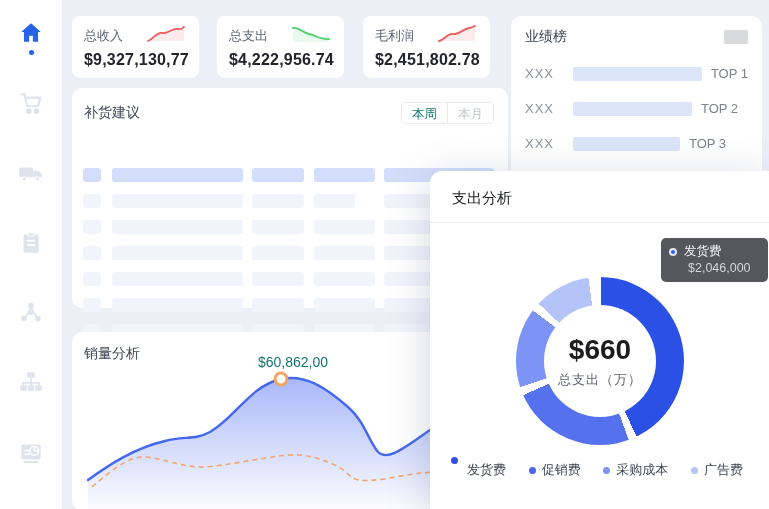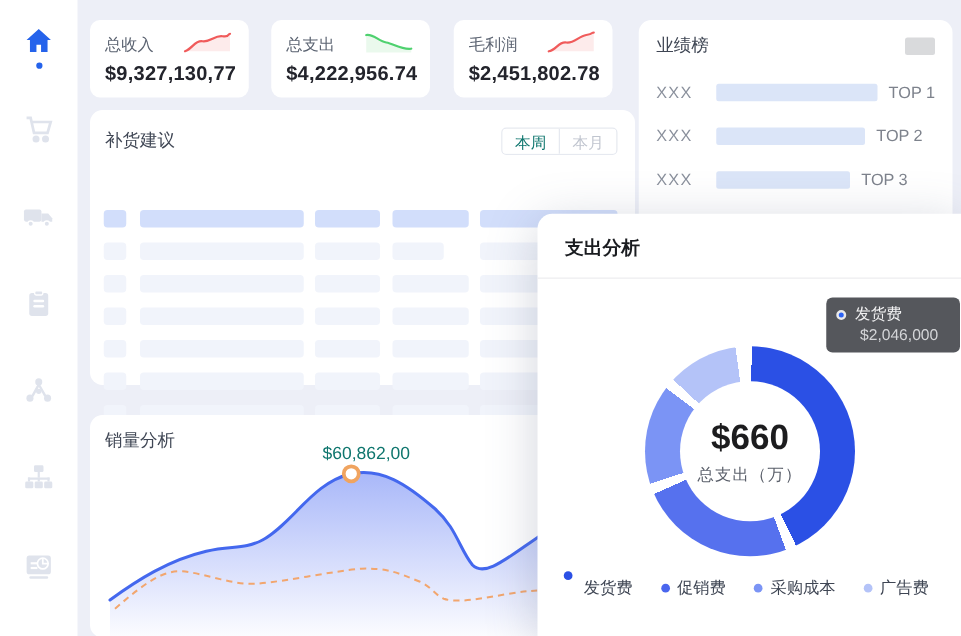--- a/index.html
+++ b/index.html
@@ -46,21 +46,21 @@
   
   #sales { left:72px; top:332px; width:436px; height:178px; padding:12px 0 0 12px; overflow:hidden; z-index:1; }
   .peak-label { position:absolute; left:176px; top:22px; width:90px; text-align:center; font-size:14px; color:#0f766e; }
   .sales-svg { position:absolute; left:8px; top:30px; }
   
   #expense {
     position:absolute; left:430px; top:171px; width:339px; height:338px;
     background:#fff; border-radius:12px 0 0 0;
     box-shadow:0 8px 40px rgba(90,100,130,0.28); z-index:10;
   }
-  .exp-title { font-size:15px; font-weight:bold; color:#1a1c20; padding:18px 12px 14px 22px; border-bottom:1px solid #ededf0; }
+  .exp-title { font-size:15px; font-weight:normal; color:#1a1c20; padding:18px 12px 14px 22px; border-bottom:1px solid #ededf0; }
   .tooltip {
     position:absolute; left:231px; top:67px; width:107px; height:44px;
     background:rgba(72,74,80,0.93); border-radius:5px; padding:5px 8px 4px 8px;
     color:#f2f2f3; font-size:12.5px; line-height:17px;
   }
   .tt-row1 { display:flex; align-items:center; gap:7px; }
   .tt-dot { width:8px; height:8px; border-radius:50%; background:#2b62f5; border:2px solid #e9e9ea; }
   .tt-val { color:#d4d5d8; margin-left:19px; }
   .donut { position:absolute; left:86px; top:106px; width:168px; height:168px; border-radius:50%;text-align:center; }
   .donut-hole {

